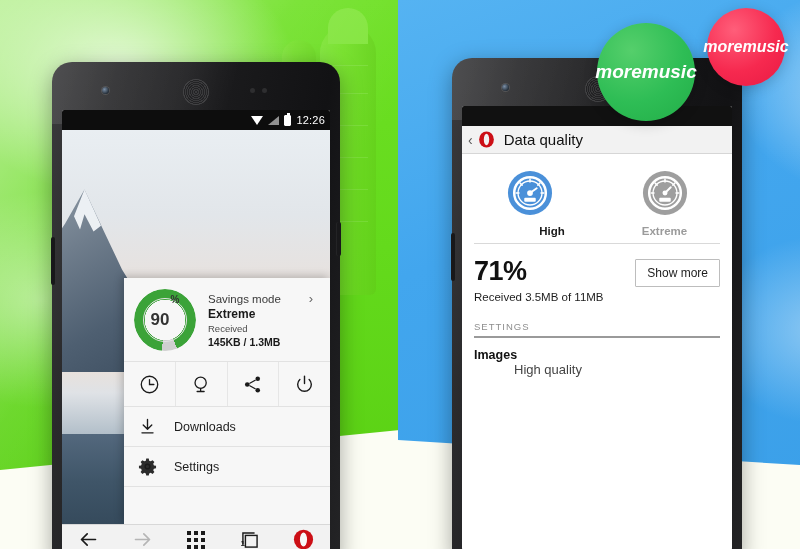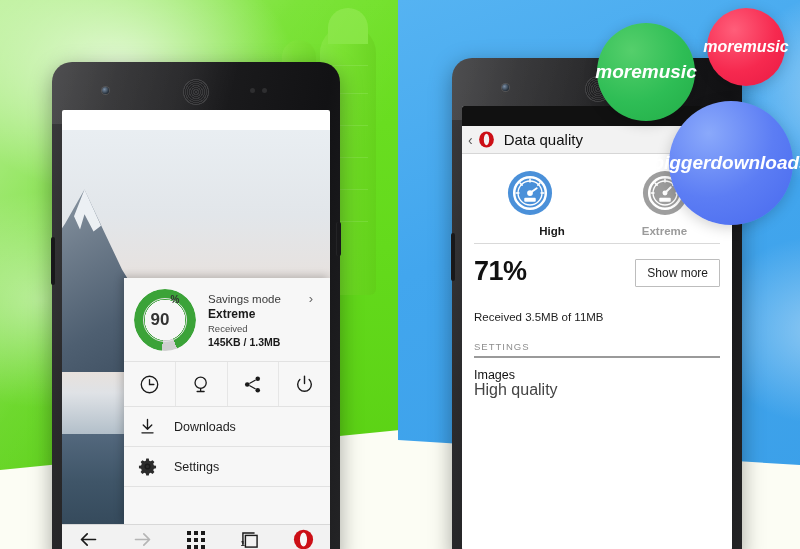--- a/index.html
+++ b/index.html
@@ -198,27 +198,27 @@
   .desc{ padding:8px 12px 12px 12px; font-size:11.5px; line-height:15px; color:#1c1c1c; }
   .divider{ height:1px; background:#d9d9d9; margin:0 12px; }
 
   .stats{ display:flex; align-items:flex-start; padding:12px 12px 0 12px; }
   .big-pct{ font-size:27px; font-weight:bold; color:#111; letter-spacing:-0.5px; line-height:30px; }
   .btn-showmore{
     margin-left:auto; margin-top:3px; border:1px solid #bdbdbd; background:#fff;
     padding:6px 11px; font-size:12px; color:#1d1d1d; border-radius:1px;
     font-family:"Liberation Sans", sans-serif;
   }
-  .received{ padding:4px 12px 0 12px; font-size:11.5px; color:#1d1d1d;margin-top:20px; }
+  .received{ padding:4px 12px 0 12px; font-size:11.5px; color:#1d1d1d; }
 
   .sect-hdr{ padding:18px 12px 4px 12px; font-size:9.5px; letter-spacing:1px; color:#8e8e8e; }
   .sect-line{ height:1.5px; background:#9a9a9a; margin:0 12px; }
   .setting{ padding:9px 12px 0 12px; }
-  .setting .s1{ font-size:12.5px; font-weight:normal; color:#111; line-height:16px; }
-  .setting .s2{ font-size:16px; color:#444; line-height:14px; }
+  .setting .s1{ font-size:12.5px; font-weight:bold; color:#111; line-height:16px; }
+  .setting .s2{ font-size:13px; color:#444; line-height:14px;margin-left:40px; }
 
   
   .bubble{
     position:absolute; border-radius:50%; display:flex; flex-direction:row;
     align-items:center; justify-content:center; color:#fff; font-weight:bold;
     text-align:left; line-height:1.02; box-shadow:0 3px 14px rgba(0,0,0,0.18);font-style:italic;
   }
   .bub-movies{
     left:597px; top:23px; width:98px; height:98px; font-size:19px;
     background:radial-gradient(circle at 35% 28%, #55cf6b, #2ebd55 55%, #22ad47 100%);
@@ -253,20 +253,26 @@
     <div class="glass-sheen"></div>
     <div class="cam" style="left:50px; top:25px;"></div>
     <div class="speaker" style="left:131px; top:17px;"></div>
     <div class="sensor" style="left:198px; top:26px;"></div>
     <div class="sensor" style="left:210px; top:26px;"></div>
     <div class="vol-btn" style="left:-1px; top:175px; height:48px;"></div>
     <div class="vol-btn" style="right:-1px; top:160px; height:34px;"></div>
 
     <div class="screen" style="left:10px; top:48px; right:10px; bottom:8px; border-radius:2px;">
 
+      <div class="statusbar">
+        <div class="ic-wifi"></div>
+        <div class="ic-sig"></div>
+        <div class="ic-bat"></div>
+        <div class="clock">12:26</div>
+      </div>
 
       <div class="wallpaper">
         <div class="mtn1"></div>
           <div class="mtn1-snow"></div>
         <div class="mtn2"></div>
           <div class="water"></div>
       </div>
 
       <div class="menu-card">
 
@@ -455,18 +461,14 @@
   </div>
 
   <div class="bubble bub-movies">
     <span>more</span>
     <span>music</span>
   </div>
   <div class="bubble bub-music">
     <span>more</span>
     <span>music</span>
   </div>
-  <div class="bubble bub-downloads">
-    <span>bigger</span>
-    <span>downloads</span>
-  </div>
 
 </div>
 
 </body></html>

